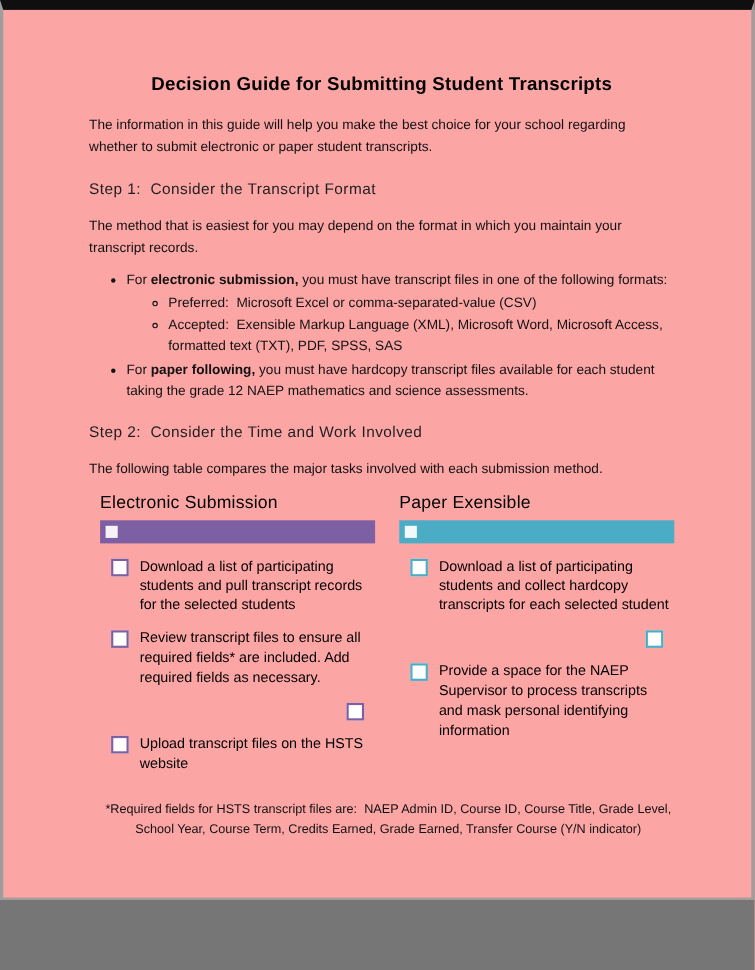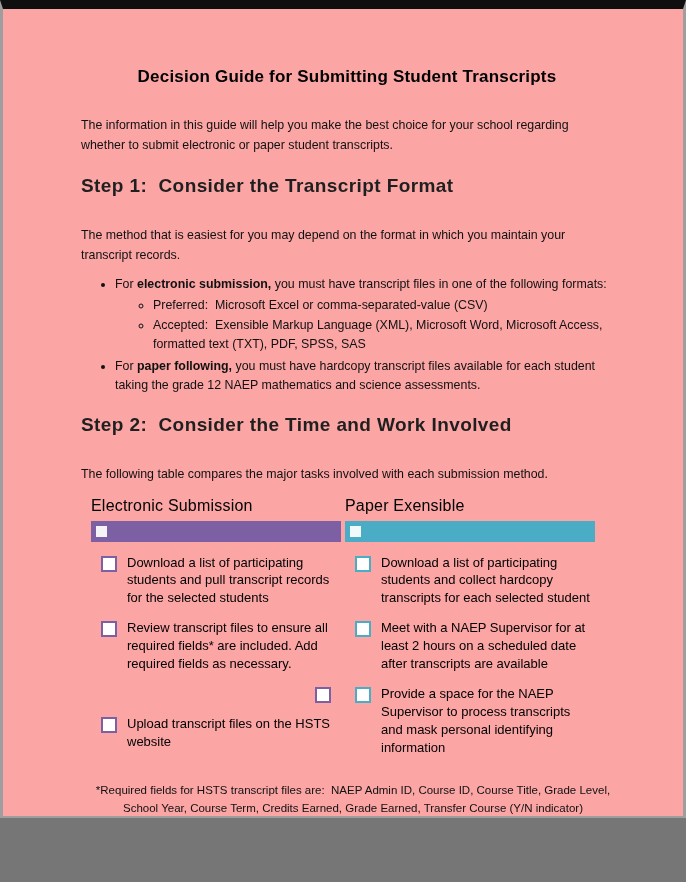--- a/index.html
+++ b/index.html
@@ -18,41 +18,41 @@
     border-bottom:2px solid #9e9e9e;
     overflow:hidden;
   }
   .content { padding:58px 70px 0 78px; }
 
   h1.doc-title {
     margin:0; text-align:center;
     font-size:17px; font-weight:bold; letter-spacing:0.2px; color:#000;
   }
   p.body-text {
-    font-size:12.4px; line-height:1.62; margin:28px 0 0;
+    font-size:12.4px; line-height:1.62; margin:16px 0 0;
     max-width:540px; color:#111;
   }
   h2.step-heading {
-    font-size:19px; font-weight:700; color:#1f1f1f;
+    font-size:14px; font-weight:400; color:#1f1f1f;
     margin:20px 0 0; letter-spacing:0.4px; white-space:pre-wrap;
   }
   ul.l1 {
     list-style-type:disc;
     margin:10px 0 0; padding-left:34px;
     max-width:500px; font-size:12.4px; line-height:1.52; color:#111;
   }
   ul.l1 > li { margin-bottom:3px; }
   ul.l2 {
     list-style-type:circle;
     margin:2px 0 0; padding-left:38px; max-width:452px;
   }
   ul.l2 > li { white-space:pre-wrap; margin-bottom:1px; }
   b { font-weight:bold; }
 
-  .columns { display:flex; gap:4px; margin:12px 0 0 10px; }
+  .columns { display:flex; gap:22px; margin:12px 0 0 10px; }
   .col { width:250px; }
   .col-header { font-size:16px; color:#000; margin-bottom:6px; letter-spacing:0.2px; }
   .col-bar { height:21px; display:flex; align-items:center; }
   .bar-square { width:11px; height:11px; background:rgba(255,255,255,0.92); margin-left:5px; }
   .task { display:flex; margin-top:12px;justify-content:flex-end; }
   .checkbox {
     flex:0 0 auto; width:12px; height:12px;
     border:2.5px solid #000; background:#fff;
     margin:2px 10px 0 0;
   }
@@ -122,21 +122,20 @@
         <div class="col-header">Paper Exensible</div>
         <div class="col-bar" style="background-color: rgb(75, 172, 198);">
           <span class="bar-square"></span>
         </div>
         <div class="task">
           <span class="checkbox" style="border-color: rgb(75, 172, 198);"></span>
           <span class="task-text">Download a list of participating students and collect hardcopy transcripts for each selected student</span>
         </div>
         <div class="task">
           <span class="checkbox" style="border-color: rgb(75, 172, 198);"></span>
-          <span class="task-text">Meet with a NAEP Supervisor for at least 2 hours on a scheduled date after transcripts are available</span>
         </div>
         <div class="task">
           <span class="checkbox" style="border-color: rgb(75, 172, 198);"></span>
           <span class="task-text">Provide a space for the NAEP Supervisor to process transcripts and mask personal identifying information</span>
         </div>
       </div>
 
     </div>
 
     <p class="footnote">*Required fields for HSTS transcript files are:  NAEP Admin ID, Course ID, Course Title, Grade Level, School Year, Course Term, Credits Earned, Grade Earned, Transfer Course (Y/N indicator)</p>

